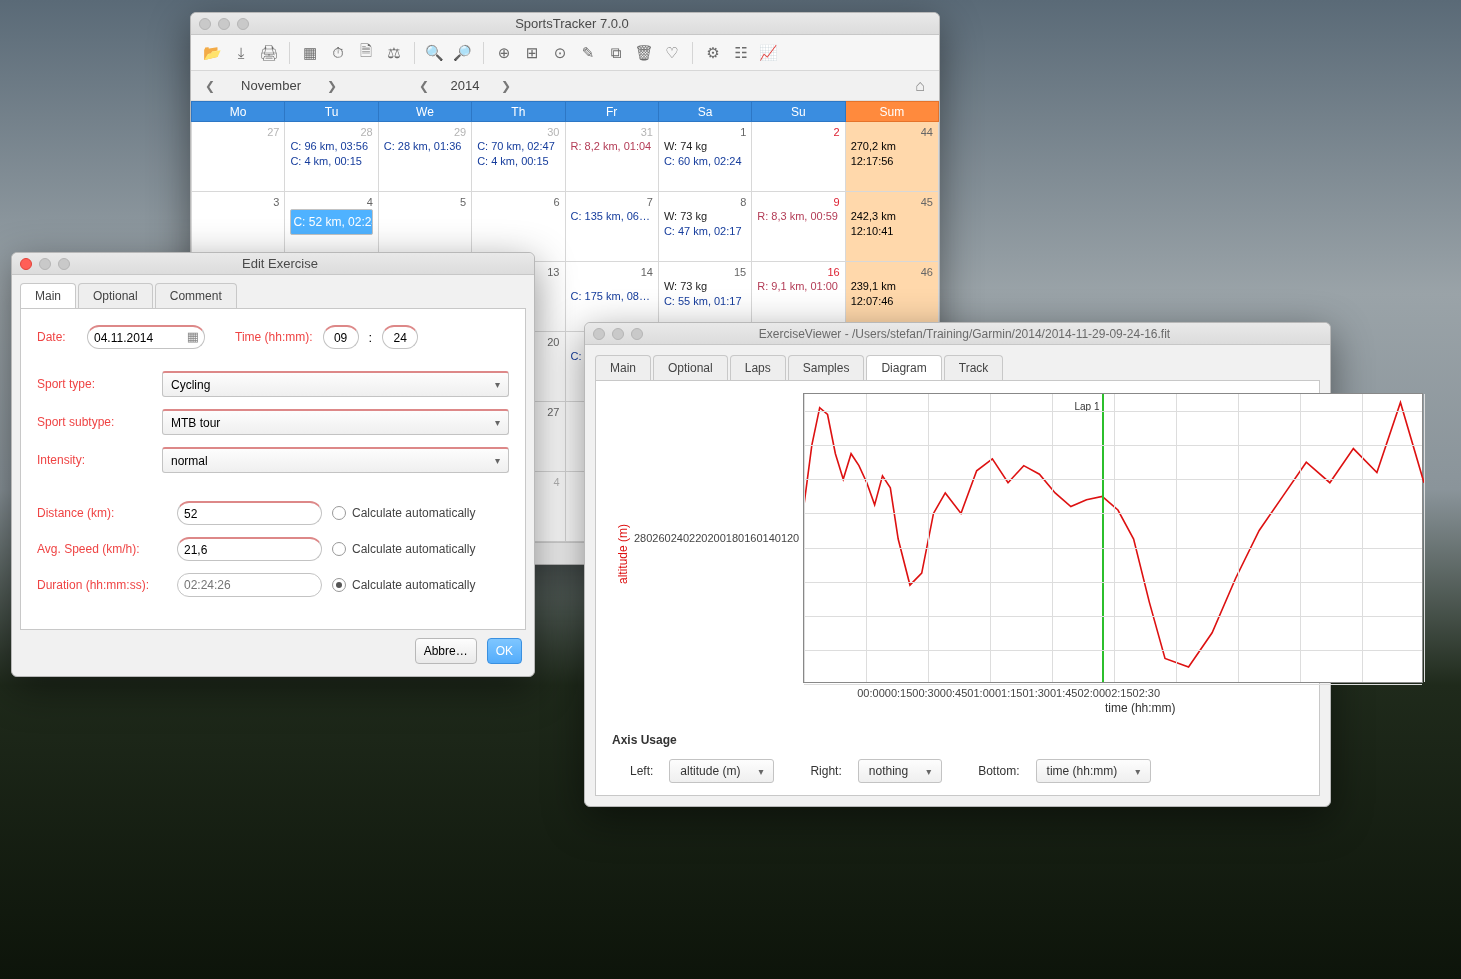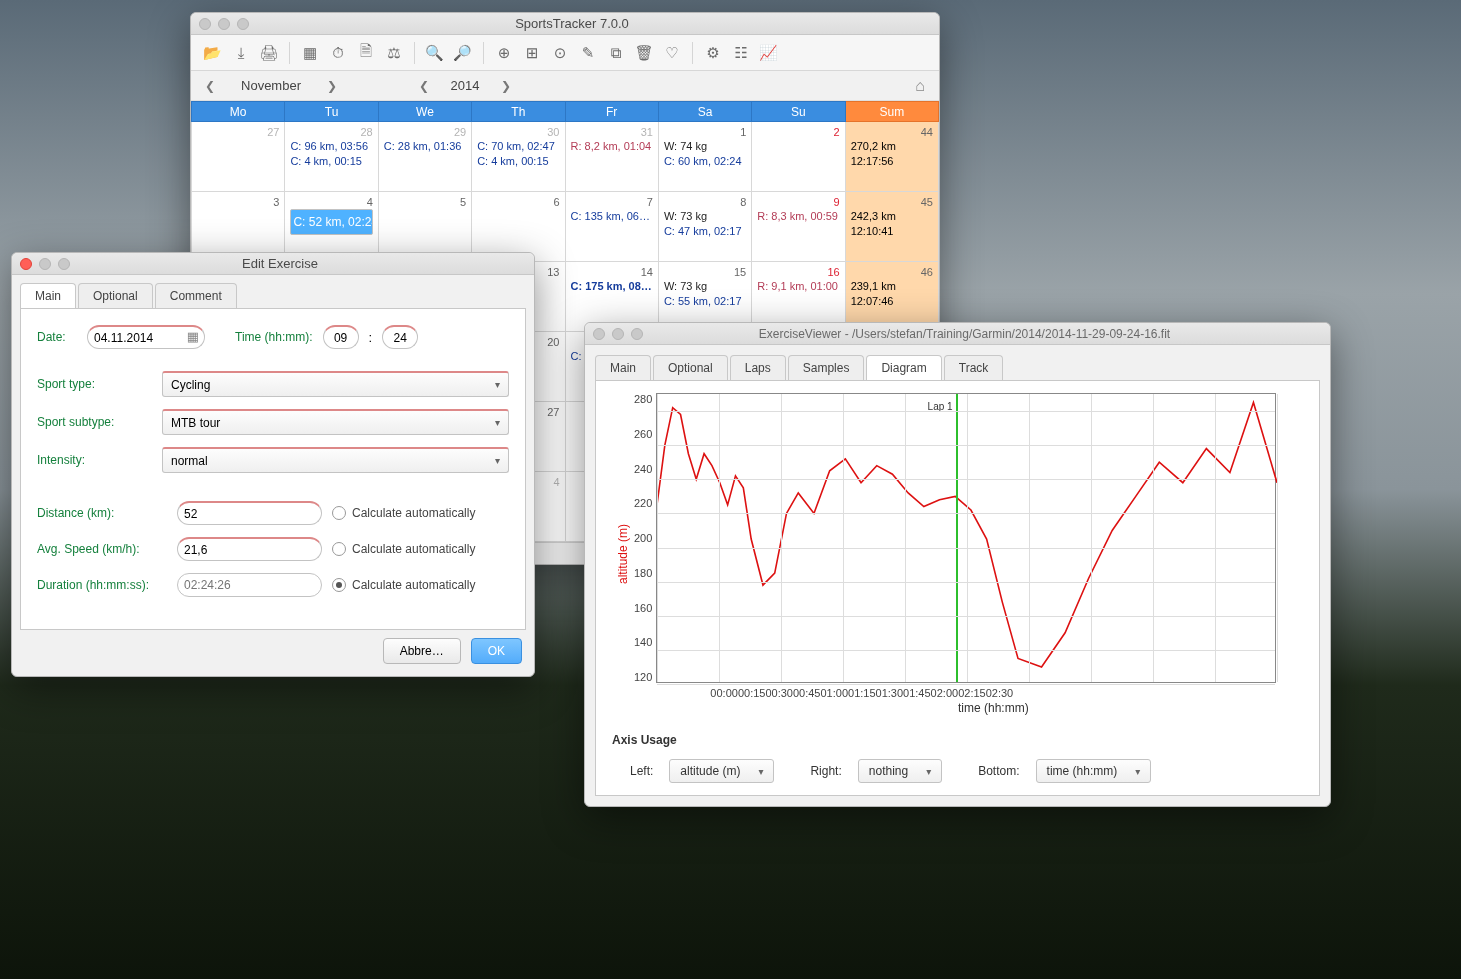--- a/index.html
+++ b/index.html
@@ -38,40 +38,40 @@
 
 .statusbar { height:22px; border-top:1px solid #d0d0d0; font-size:11px; color:#555; padding:0 8px; display:flex; align-items:center; }
 
 
 #w-edit { left:11px; top:252px; width:524px; }
 .tabs { display:flex; padding:8px 8px 0; gap:2px; }
 .tab { padding:5px 14px; background:#eee; border:1px solid #c8c8c8; border-bottom:none; border-radius:4px 4px 0 0; font-size:12px; color:#444; }
 .tab.active { background:#fff; }
 .tabpane { margin:0 8px 8px; background:#fff; border:1px solid #c8c8c8; padding:16px 16px 20px; }
 .frow { display:flex; align-items:center; margin-bottom:12px; gap:10px; }
-.flabel { width:115px; font-size:12px; color:#15803d; }
+.flabel { width:115px; font-size:12px; color:#ef4444; }
 .txt { border:1px solid #c3c3c3; border-radius:12px; height:24px; padding:0 6px; font-size:12px; background:#fff; }
 .txt.req { border-top:2px solid #d88; }
 .sel { border:1px solid #c3c3c3; border-radius:3px; height:26px; padding:0 8px; font-size:12px; background:linear-gradient(#fdfdfd,#efefef); flex:1; display:flex; align-items:center; justify-content:space-between; }
 .sel.req { border-top:2px solid #d88; }
 .sel::after { content:"▾"; color:#666; font-size:10px; }
 .radio-wrap { display:flex; align-items:center; gap:6px; font-size:12px; color:#444; }
 .radio { width:14px; height:14px; border:1px solid #999; border-radius:50%; background:#fff; display:inline-flex; align-items:center; justify-content:center; }
 .radio.on::after { content:""; width:6px; height:6px; border-radius:50%; background:#555; }
 .dlg-btns { display:flex; justify-content:flex-end; gap:10px; padding:0 12px 12px; }
-.btn { border:1px solid #b8b8b8; border-radius:4px; padding:5px 16px; font-size:12px; background:linear-gradient(#fdfdfd,#e9e9e9); }
+.btn { border:1px solid #b8b8b8; border-radius:4px; padding:5px 8px; font-size:12px; background:linear-gradient(#fdfdfd,#e9e9e9); }
 .btn.primary { background:linear-gradient(#7ec6ff,#53acfb); border-color:#3a90e0; color:#fff; }
 
 
 #w-view { left:584px; top:322px; width:747px; }
 .view-tabs { display:flex; padding:10px 10px 0; gap:2px; }
 .view-body { margin:0 10px 10px; background:#fff; border:1px solid #c8c8c8; padding:12px 16px; }
 .chart-wrap { display:flex; }
 .ylab { writing-mode:vertical-rl; transform:rotate(180deg); color:#d11; font-size:12px; text-align:center; padding:0 4px; }
-.ticks-y { font-size:11px; color:#444; display:flex; flex-direction:column; justify-content:space-between; align-items:center; padding-right:4px; height:290px; }
+.ticks-y { font-size:11px; color:#444; display:flex; flex-direction:row; justify-content:space-between; align-items:center; padding-right:4px; height:290px; }
 .plot { position:relative; width:620px; height:290px; border:1px solid #888; background:#fff; }
 .grid-v, .grid-h { position:absolute; background:#ddd; }
 .lapline { position:absolute; top:0; bottom:0; width:2px; background:#2cbf2c; }
 .laplbl { position:absolute; font-size:10px; color:#333; }
 .ticks-x { display:flex; justify-content:flex-start; font-size:11px; color:#444; margin-top:4px; margin-left:54px; width:620px; }
 .xlab { text-align:center; font-size:12px; color:#333; margin-top:2px; }
 .axis-usage { margin-top:18px; }
 .au-title { font-size:12px; color:#333; font-weight:600; margin-bottom:12px; }
 .au-row { display:flex; align-items:center; gap:16px; font-size:12px; color:#333; padding-left:18px; }
 .ausel { border:1px solid #c3c3c3; border-radius:3px; height:24px; padding:0 10px; background:linear-gradient(#fdfdfd,#efefef); display:inline-flex; align-items:center; gap:18px; }
@@ -236,29 +236,29 @@
             <span class="dn">11</span>
           </td>
           <td>
             <span class="dn">12</span>
           </td>
           <td>
             <span class="dn">13</span>
           </td>
           <td>
             <span class="dn">14</span>
-            <div style="margin-top: 14px; font-weight: bold;">
+            <div style="margin-top: 24px;">
               <span class="ev c">C: 175 km, 08:…</span>
             </div>
           </td>
           <td>
             <span class="dn">15</span>
             <div style="margin-top: 14px;">
               <span class="ev w">W: 73 kg</span>
-              <span class="ev c">C: 55 km, 02:17</span>
+              <span class="ev c">C: 55 km, 01:17</span>
             </div>
           </td>
           <td>
             <span class="dn red">16</span>
             <div style="margin-top: 14px;">
               <span class="ev r">R: 9,1 km, 01:00</span>
             </div>
           </td>
           <td class="sumc">
             <span class="dn">46</span>

